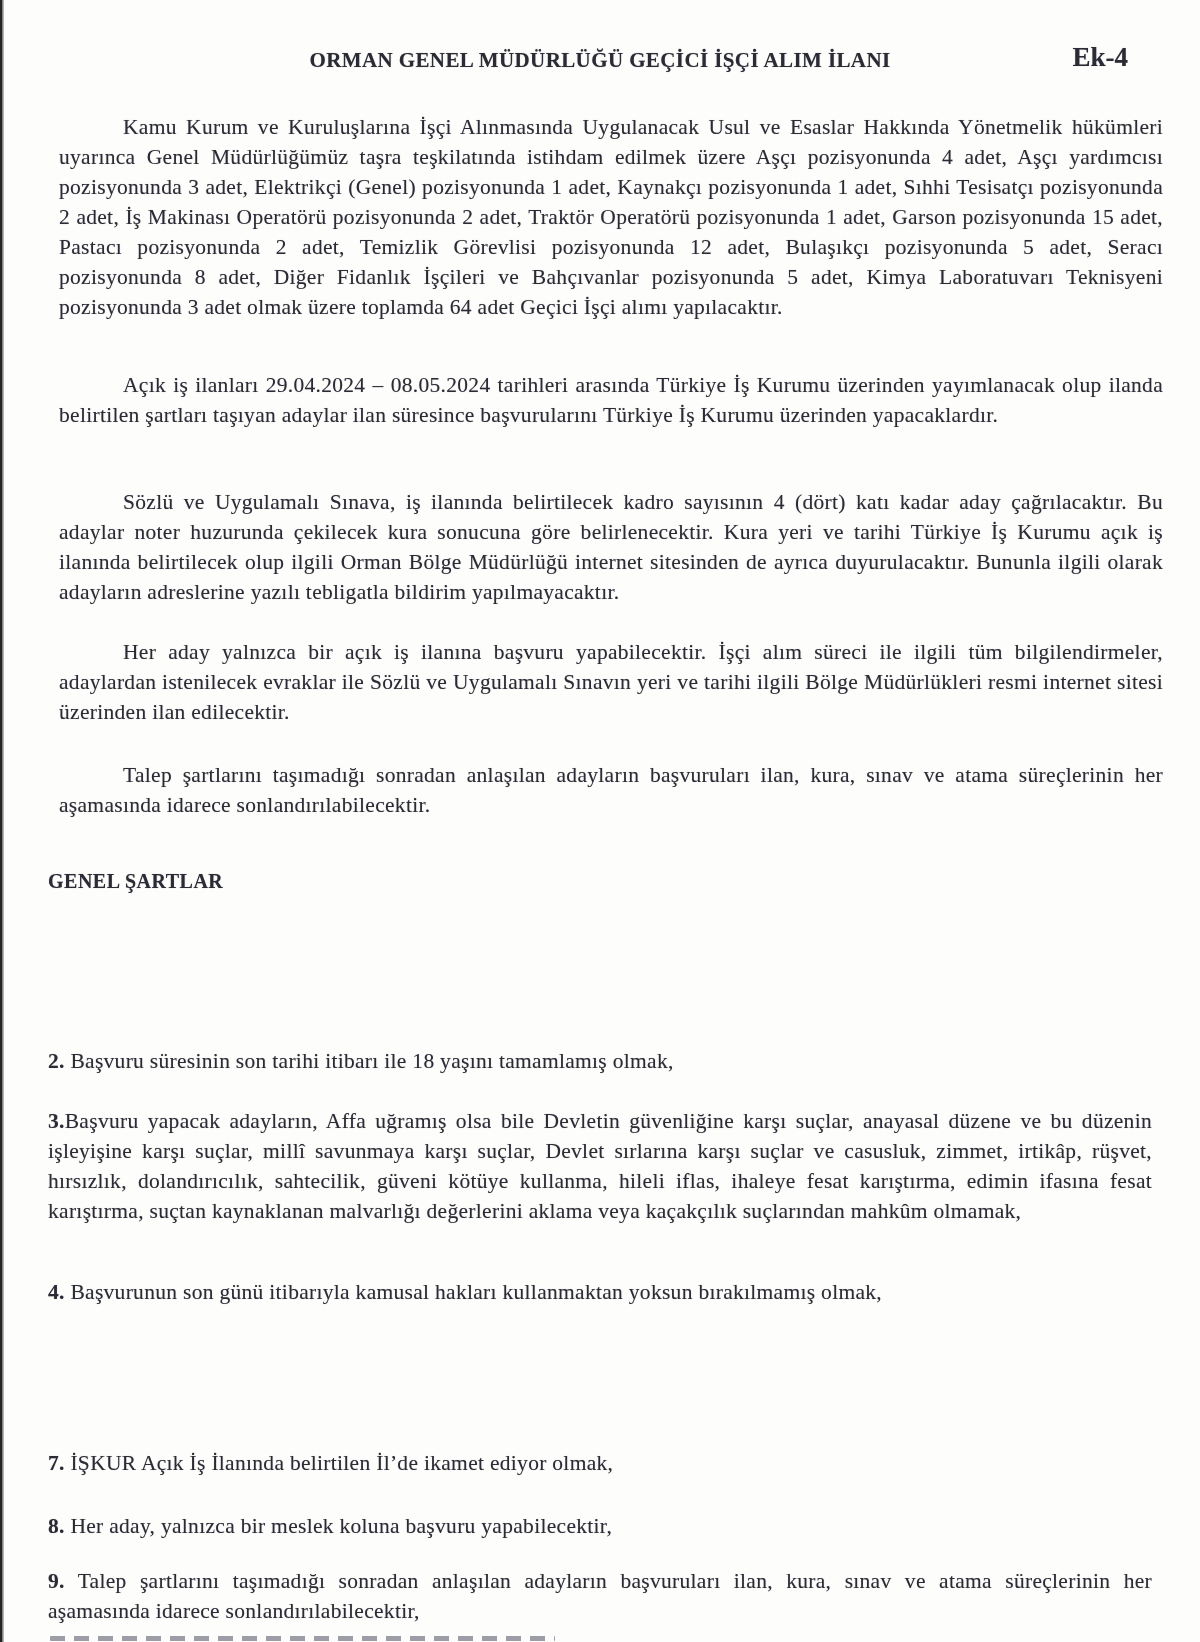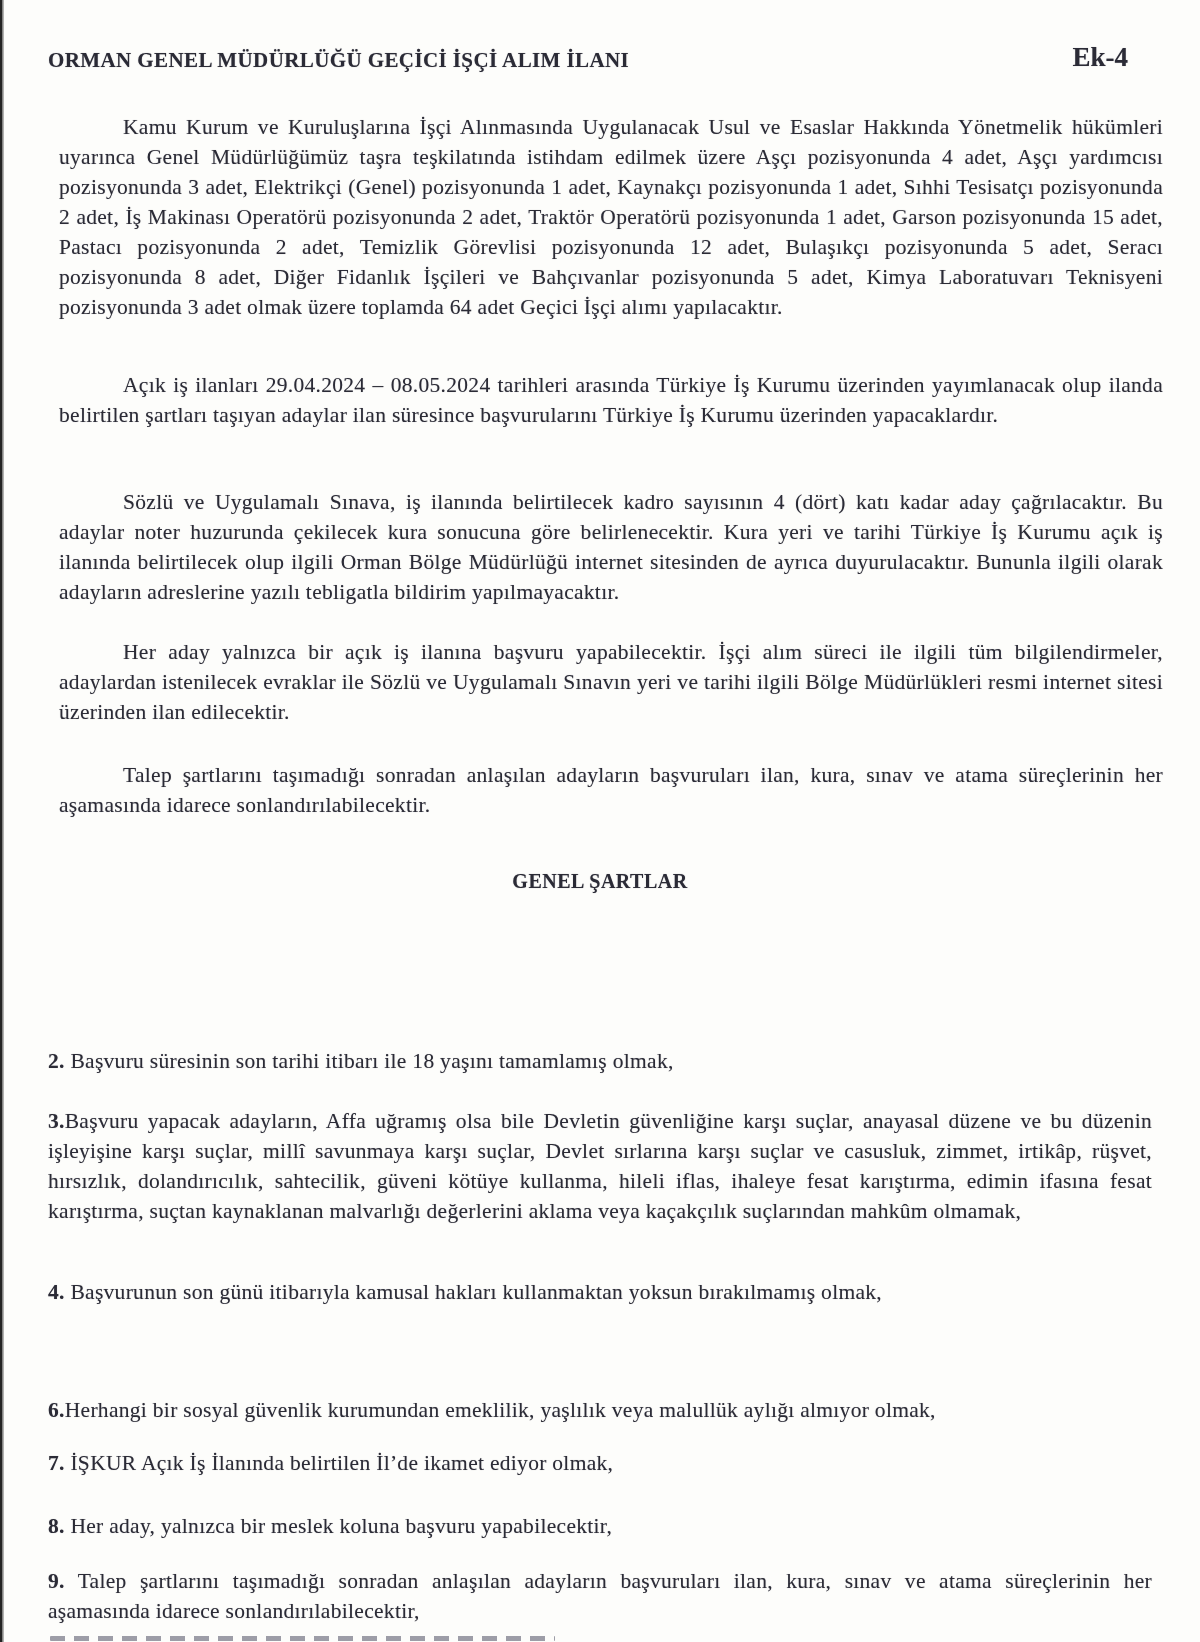--- a/index.html
+++ b/index.html
@@ -15,34 +15,34 @@
     position:absolute; left:0; top:0; width:4px; height:100%;
     background:linear-gradient(90deg,#242424 0,#242424 2px,#6f6f6f 2px,#c9c9c6 4px);
   }
   .tag {
     position:absolute; top:42px; right:72px;
     font-size:27px; font-weight:bold;
     text-shadow:0 0 1px rgba(43,43,60,.35);
   }
   .title {
     position:absolute; top:48px; left:48px; width:1104px;
-    margin:0; text-align:left;
+    margin:0; text-align:center;
     font-size:21px; font-weight:bold; letter-spacing:.4px;
     text-shadow:0 0 1px rgba(30,30,45,.4);
   }
   .para {
     position:absolute; left:48px; width:1104px; margin:0;
     font-size:21.5px; line-height:30px; letter-spacing:.3px;
     text-align:justify;
     text-shadow:0 0 1px rgba(43,43,60,.32);
   }
   .indent { text-indent:64px;margin-left:11px; }
   .heading {
     position:absolute; top:870px; left:48px; width:1104px;
-    margin:0; text-align:center;
+    margin:0; text-align:left;
     font-size:20px; font-weight:bold; letter-spacing:.5px;
     text-shadow:0 0 1px rgba(30,30,45,.4);
   }
   .num { font-weight:bold; }
   .cutoff-line {
     position:absolute; top:1636px; left:50px; width:505px; height:5px;
     background:repeating-linear-gradient(90deg,
       rgba(62,62,84,.5) 0 15px, rgba(62,62,84,0) 15px 24px);
     border-radius:1px;
   }
@@ -71,21 +71,20 @@
   <h2 class="heading">GENEL ŞARTLAR</h2>
 
 
   <p class="para" style="top:1046px"><b class="num">2.</b><span> Başvuru süresinin son tarihi itibarı ile 18 yaşını tamamlamış olmak,</span></p>
 
   <p class="para" style="top:1106px"><b class="num">3.</b><span>Başvuru yapacak adayların, Affa uğramış olsa bile Devletin güvenliğine karşı suçlar, anayasal düzene ve bu düzenin işleyişine karşı suçlar, millî savunmaya karşı suçlar, Devlet sırlarına karşı suçlar ve casusluk, zimmet, irtikâp, rüşvet, hırsızlık, dolandırıcılık, sahtecilik, güveni kötüye kullanma, hileli iflas, ihaleye fesat karıştırma, edimin ifasına fesat karıştırma, suçtan kaynaklanan malvarlığı değerlerini aklama veya kaçakçılık suçlarından mahkûm olmamak,</span></p>
 
   <p class="para" style="top:1277px"><b class="num">4.</b><span> Başvurunun son günü itibarıyla kamusal hakları kullanmaktan yoksun bırakılmamış olmak,</span></p>
 
 
-  <p class="para" style="top:1395px"><b class="num">6.</b><span>Herhangi bir sosyal güvenlik kurumundan emeklilik, yaşlılık veya malullük aylığı almıyor olmak,</span></p>
 
   <p class="para" style="top:1448px"><b class="num">7.</b><span> İŞKUR Açık İş İlanında belirtilen İl’de ikamet ediyor olmak,</span></p>
 
   <p class="para" style="top:1511px"><b class="num">8.</b><span> Her aday, yalnızca bir meslek koluna başvuru yapabilecektir,</span></p>
 
   <p class="para" style="top:1566px"><b class="num">9.</b><span> Talep şartlarını taşımadığı sonradan anlaşılan adayların başvuruları ilan, kura, sınav ve atama süreçlerinin her aşamasında idarece sonlandırılabilecektir,</span></p>
 
   <div class="cutoff-line"></div>
 
 </div>

